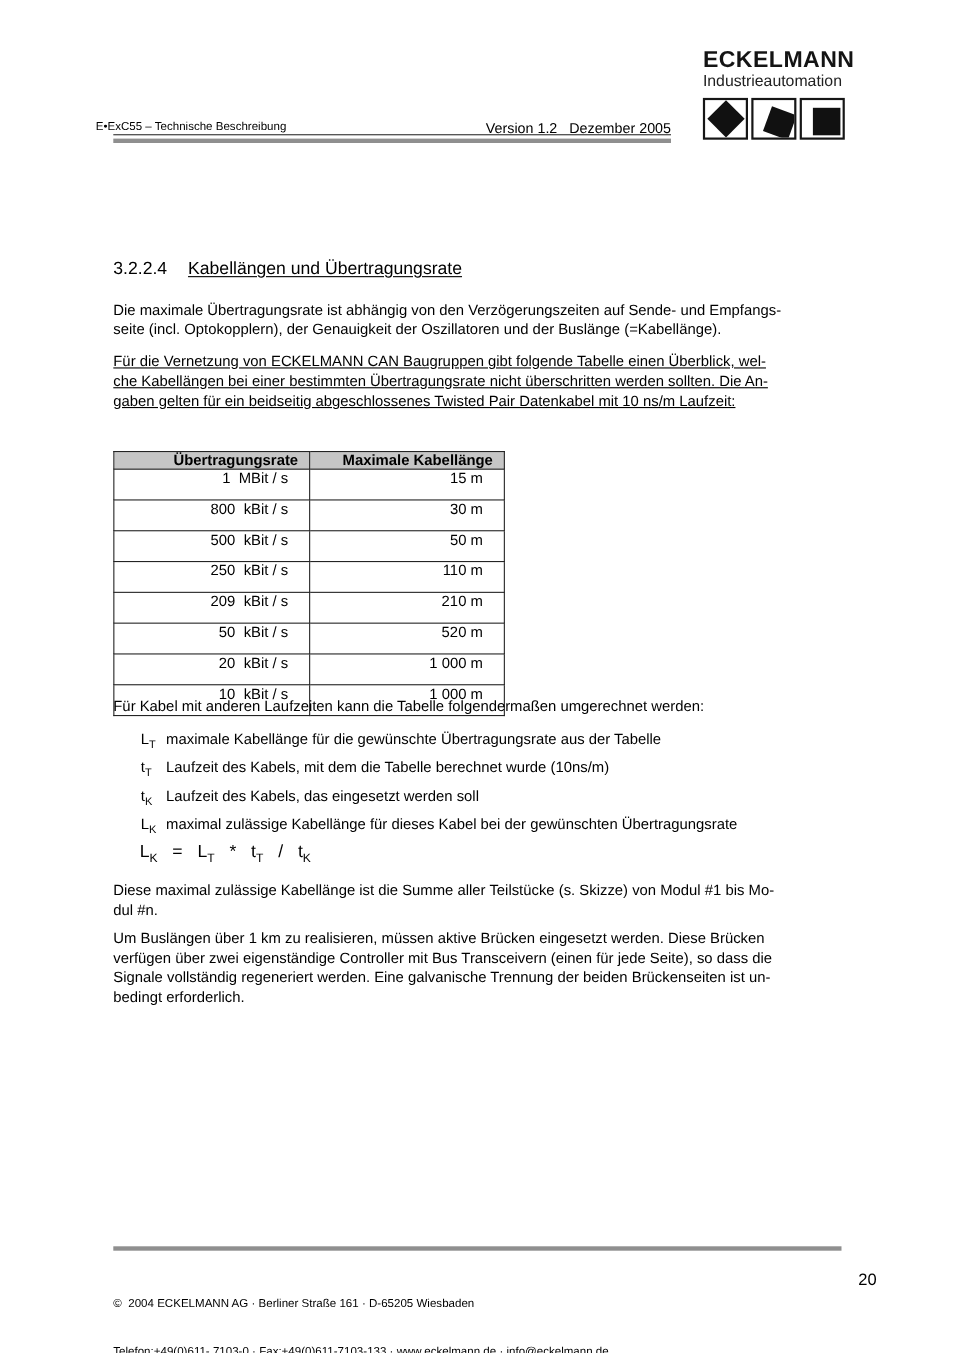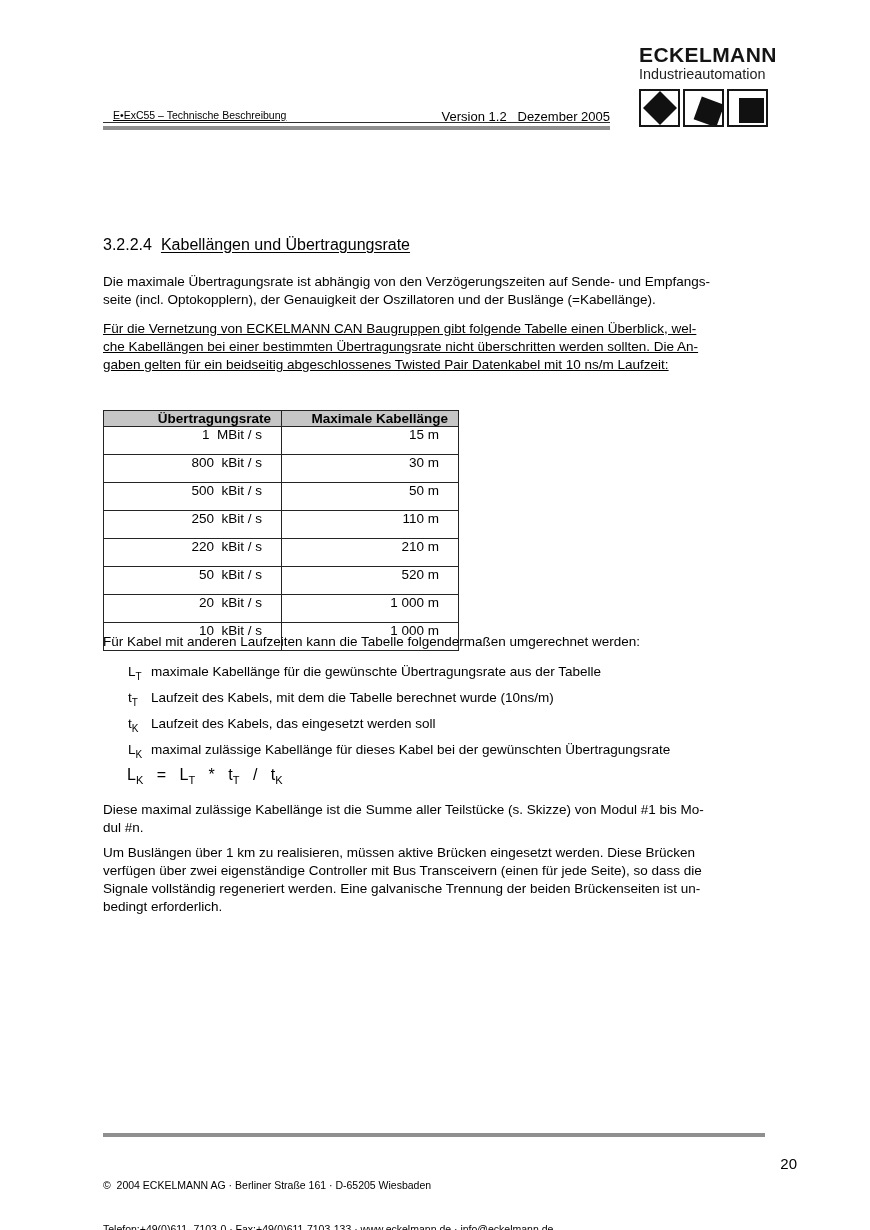--- a/index.html
+++ b/index.html
@@ -13,28 +13,28 @@
   .logo-brand { font-size:21px; font-weight:700; letter-spacing:0.4px; line-height:1; color:#141414; }
   .logo-sub { font-size:14.4px; line-height:1.15; margin-top:1px; color:#222; }
   .logo-squares { display:flex; gap:3px; margin-top:6px; }
   .lbox { width:37px; height:34px; border:2px solid #161616; position:relative; background:#fff; overflow:hidden; }
   .lshape { position:absolute; width:24px; height:24px; background:#111; }
   .s1 { left:50%; top:50%; transform:translate(-50%,-50%) rotate(45deg); }
   .s2 { right:1px; bottom:1px; transform:rotate(20deg); }
   .s3 { width:25px; height:25px; right:2px; bottom:2px; }
 
   
-  .hdr-left  { position:absolute; left:113px; top:109px; font-size:10.5px;text-decoration:underline; }
+  .hdr-left  { position:absolute; left:87px; top:109px; font-size:10.5px; }
   .hdr-right { position:absolute; left:103px; top:109px; width:507px; text-align:right; font-size:13px; white-space:pre; }
   .hdr-rule-thin { position:absolute; left:103px; top:122px; width:507px; height:1px; background:#2f2f2f; }
   .hdr-rule-gray { position:absolute; left:103px; top:126px; width:507px; height:4px; background:#8f8f8f; }
 
   
   .sec-heading { position:absolute; left:103px; top:236px; font-size:16px; }
-  .sec-title { margin-left:9px; text-decoration:underline; text-underline-offset:2px;text-align:center; }
+  .sec-title { margin-left:19px; text-decoration:underline; text-underline-offset:2px;text-align:center; }
 
   
   .para { position:absolute; left:103px; font-size:13.5px; line-height:18px; white-space:pre; }
   .p1 { top:273px; }
   .p2 { top:320px;text-decoration:underline; }
   .p3 { top:633px; }
   .p4 { top:801px; }
   .p5 { top:844px; }
 
   
@@ -117,21 +117,21 @@
         </tr>
       <tr>
           <td>500  kBit / s</td>
           <td>50 m</td>
         </tr>
       <tr>
           <td>250  kBit / s</td>
           <td>110 m</td>
         </tr>
       <tr>
-          <td>220  kBit / s</td>
+          <td>209  kBit / s</td>
           <td>210 m</td>
         </tr>
       <tr>
           <td>50  kBit / s</td>
           <td>520 m</td>
         </tr>
       <tr>
           <td>20  kBit / s</td>
           <td>1 000 m</td>
         </tr>

